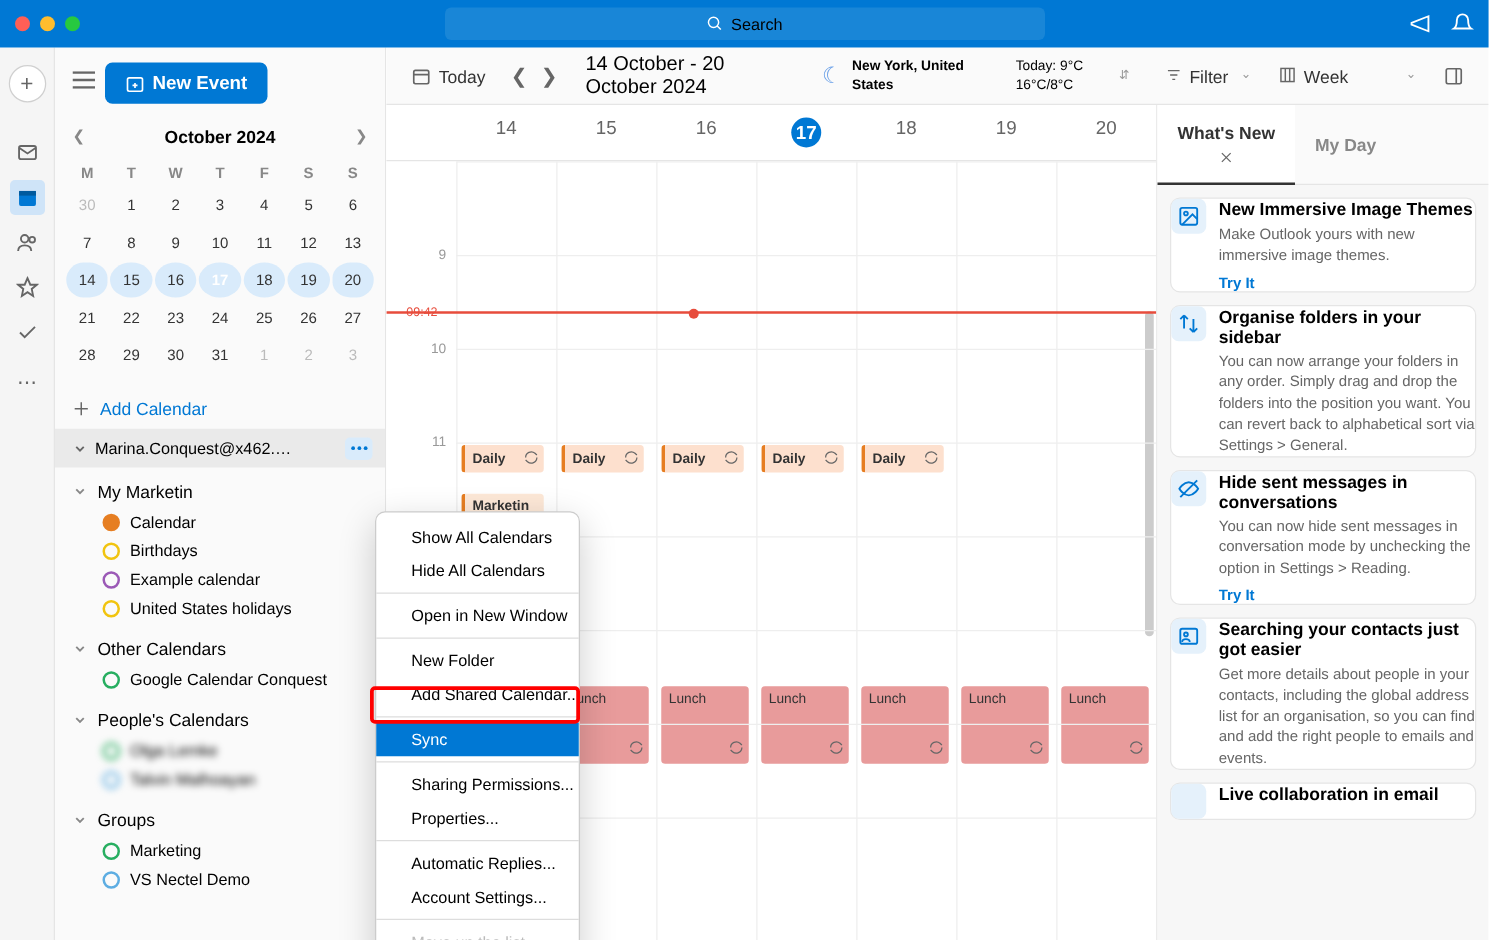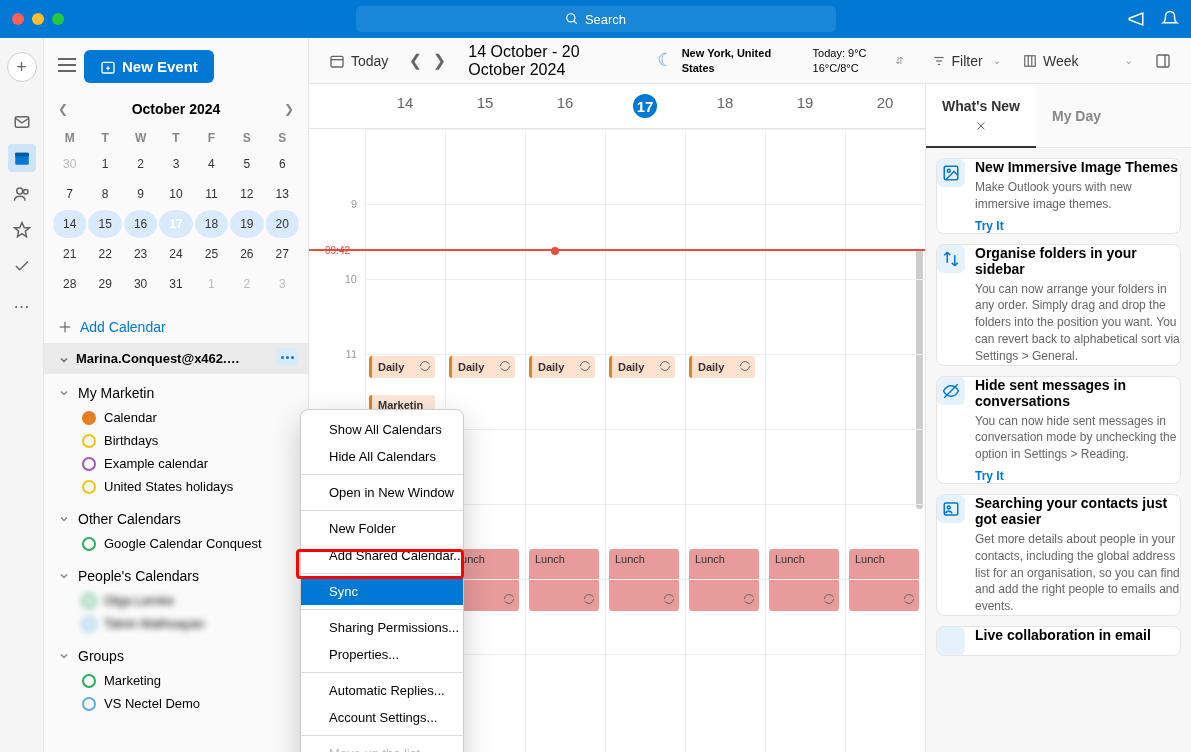--- a/index.html
+++ b/index.html
@@ -5,21 +5,21 @@
     * { margin: 0; padding: 0; box-sizing: border-box; font-family: -apple-system, BlinkMacSystemFont, 'Segoe UI', sans-serif; }
     body { width: 1191px; height: 752px; overflow: hidden; background: #fff; }
     
     
     .titlebar { height: 38px; background: #0078d4; display: flex; align-items: center; position: relative; }
     .traffic-lights { display: flex; gap: 8px; padding-left: 12px; }
     .tl { width: 12px; height: 12px; border-radius: 50%; }
     .tl-close { background: #ff5f56; }
     .tl-min { background: #ffbd2e; }
     .tl-max { background: #27c93f; }
-    .search-box { position: absolute; left: 50%; transform: translateX(-50%); width: 480px; height: 26px; background: #1986d7; border-radius: 5px; display: flex; align-items: center; justify-content: center; color: #ffffff; font-size: 13px; gap: 6px; }
+    .search-box { position: absolute; left: 50%; transform: translateX(-50%); width: 480px; height: 26px; background: #1986d7; border-radius: 5px; display: flex; align-items: center; justify-content: center; color: #000000; font-size: 13px; gap: 6px; }
     .titlebar-right { position: absolute; right: 12px; display: flex; gap: 16px; align-items: center; }
     .titlebar-right svg { stroke: #fff; }
     
     
     .app { display: flex; height: calc(100% - 38px); }
     
     
     .rail { width: 44px; background: #f5f5f5; display: flex; flex-direction: column; align-items: center; padding-top: 14px; gap: 8px; border-right: 1px solid #e5e5e5; }
     .rail-new { width: 30px; height: 30px; border-radius: 50%; background: #fff; border: 1px solid #d0d0d0; display: flex; align-items: center; justify-content: center; font-size: 18px; color: #666; cursor: pointer; margin-bottom: 18px; }
     .rail-icon { width: 28px; height: 28px; display: flex; align-items: center; justify-content: center; cursor: pointer; border-radius: 4px; }
@@ -40,34 +40,34 @@
     .mini-cal-dow { color: #888; font-weight: 600; padding: 4px 0; }
     .mini-cal-day { padding: 7px 0; cursor: pointer; color: #333; border-radius: 50%; margin: 1px; }
     .mini-cal-day.dim { color: #bbb; }
     .mini-cal-day.today { background: #0078d4; color: #fff; font-weight: 600; }
     .mini-cal-grid .week14 { background: #d9ebfb; }
     .mini-cal-grid .week14.first { border-top-left-radius: 16px; border-bottom-left-radius: 16px; }
     .mini-cal-grid .week14.last { border-top-right-radius: 16px; border-bottom-right-radius: 16px; }
     
     
     .add-calendar { padding: 14px 14px 8px 14px; display: flex; align-items: center; gap: 8px; color: #0078d4; font-size: 14px; cursor: pointer; }
-    .account-row { padding: 8px 14px; display: flex; align-items: flex-end; gap: 6px; background: #eaeaea; font-size: 13px; font-weight: 700; cursor: pointer; position: relative; }
+    .account-row { padding: 8px 14px; display: flex; align-items: center; gap: 6px; background: #eaeaea; font-size: 13px; font-weight: 400; cursor: pointer; position: relative; }
     .account-row .dots { position: absolute; right: 10px; width: 22px; height: 18px; background: #d9ebfb; border-radius: 4px; display: flex; align-items: center; justify-content: center; gap: 2px; }
     .account-row .dots span { width: 3px; height: 3px; background: #0078d4; border-radius: 50%; }
     .cal-section { padding: 6px 14px 2px 14px; }
     .cal-section-header { display: flex; align-items: center; gap: 8px; font-size: 14px; padding: 5px 0; cursor: pointer; }
     .cal-item { display: flex; align-items: center; gap: 8px; padding: 4px 0 4px 24px; font-size: 13px; cursor: pointer; }
     .cal-circle { width: 14px; height: 14px; border-radius: 50%; border: 2px solid; }
     .cal-circle.filled { background: currentColor; }
     .blurred { filter: blur(3px); }
     
     
     .content { flex: 1; display: flex; flex-direction: column; background: #fff; overflow: hidden; }
     .toolbar { height: 46px; border-bottom: 1px solid #e5e5e5; display: flex; align-items: center; padding: 0 14px; gap: 10px; background: #fafafa; }
-    .toolbar-btn { display: flex; align-items: center; gap: 6px; padding: 4px 6px; cursor: pointer; font-size: 14px; color: #333; }
+    .toolbar-btn { display: flex; gap: 6px; padding: 4px 6px; cursor: pointer; font-size: 14px; color: #333; }
     .toolbar-nav { display: flex; gap: 2px; }
     .toolbar-nav-btn { width: 22px; height: 22px; display: flex; align-items: center; justify-content: center; cursor: pointer; color: #666; }
     .date-range { font-size: 16px; margin-left: 8px; }
     .spacer { flex: 1; }
     .weather-box { display: flex; align-items: center; gap: 8px; font-size: 11px; line-height: 1.3; }
     .weather-moon { color: #6aa0e8; font-size: 18px; }
     .weather-text { display: flex; flex-direction: row; gap: 40px; }
     
     
     .cal-header { display: flex; border-bottom: 1px solid #e5e5e5; }

